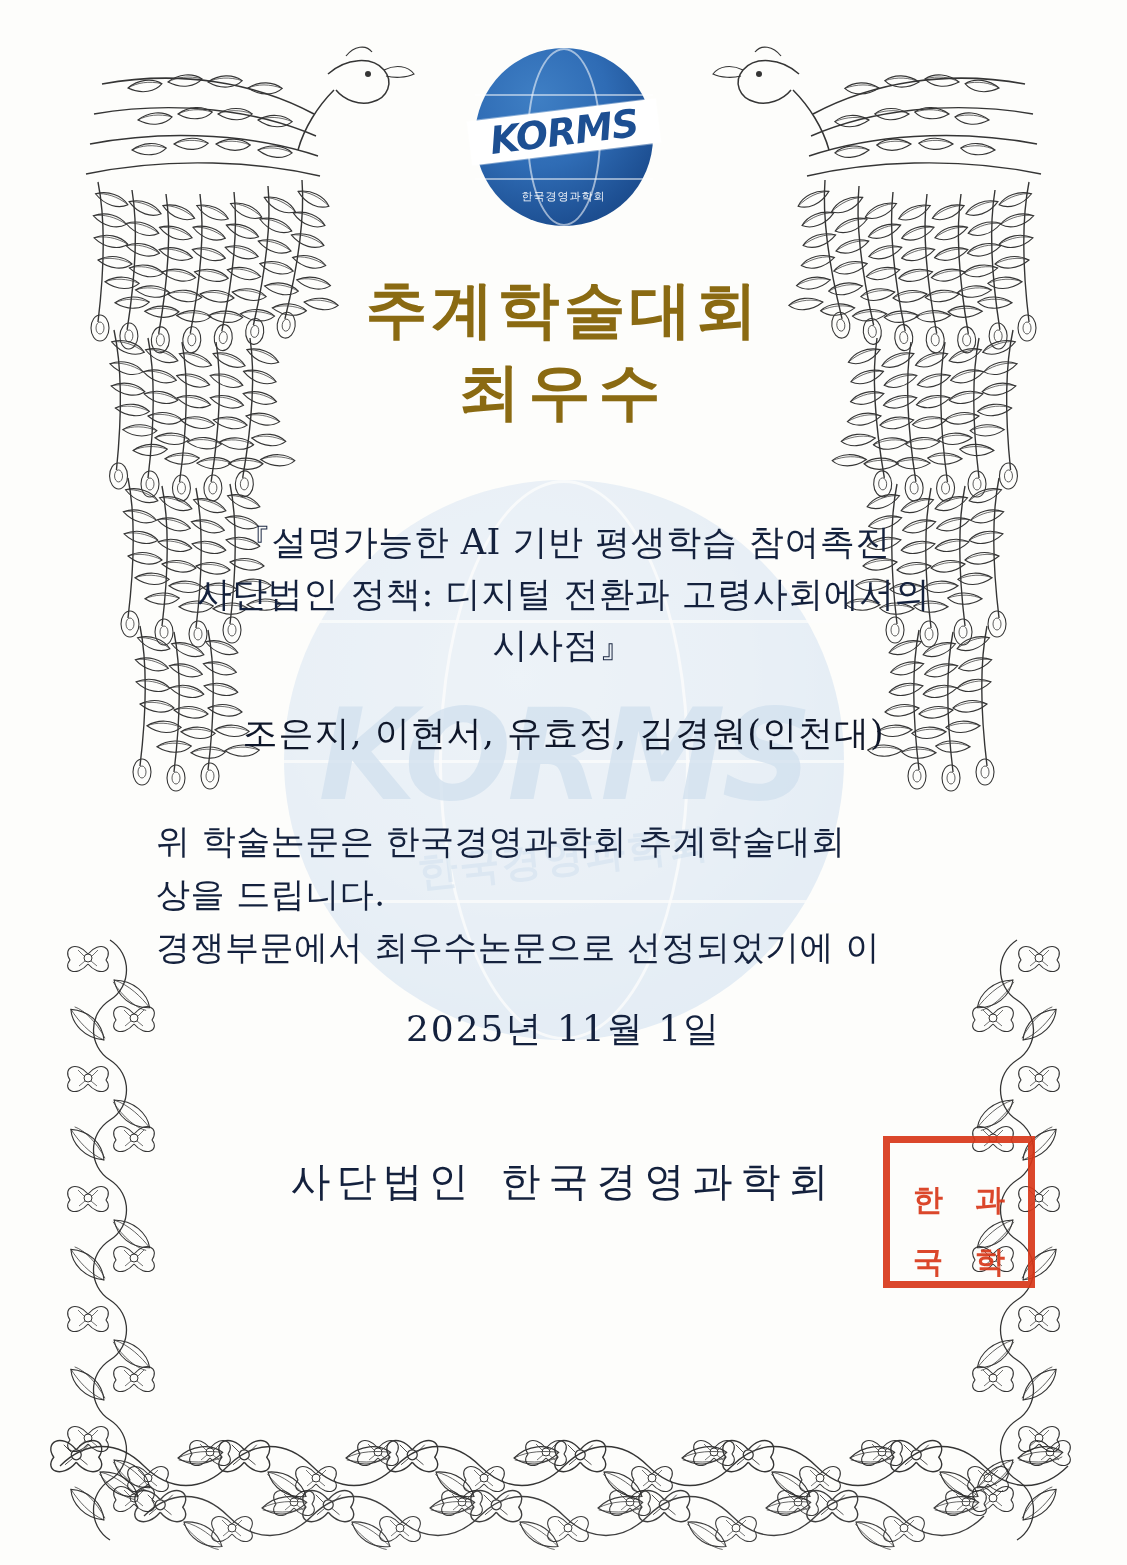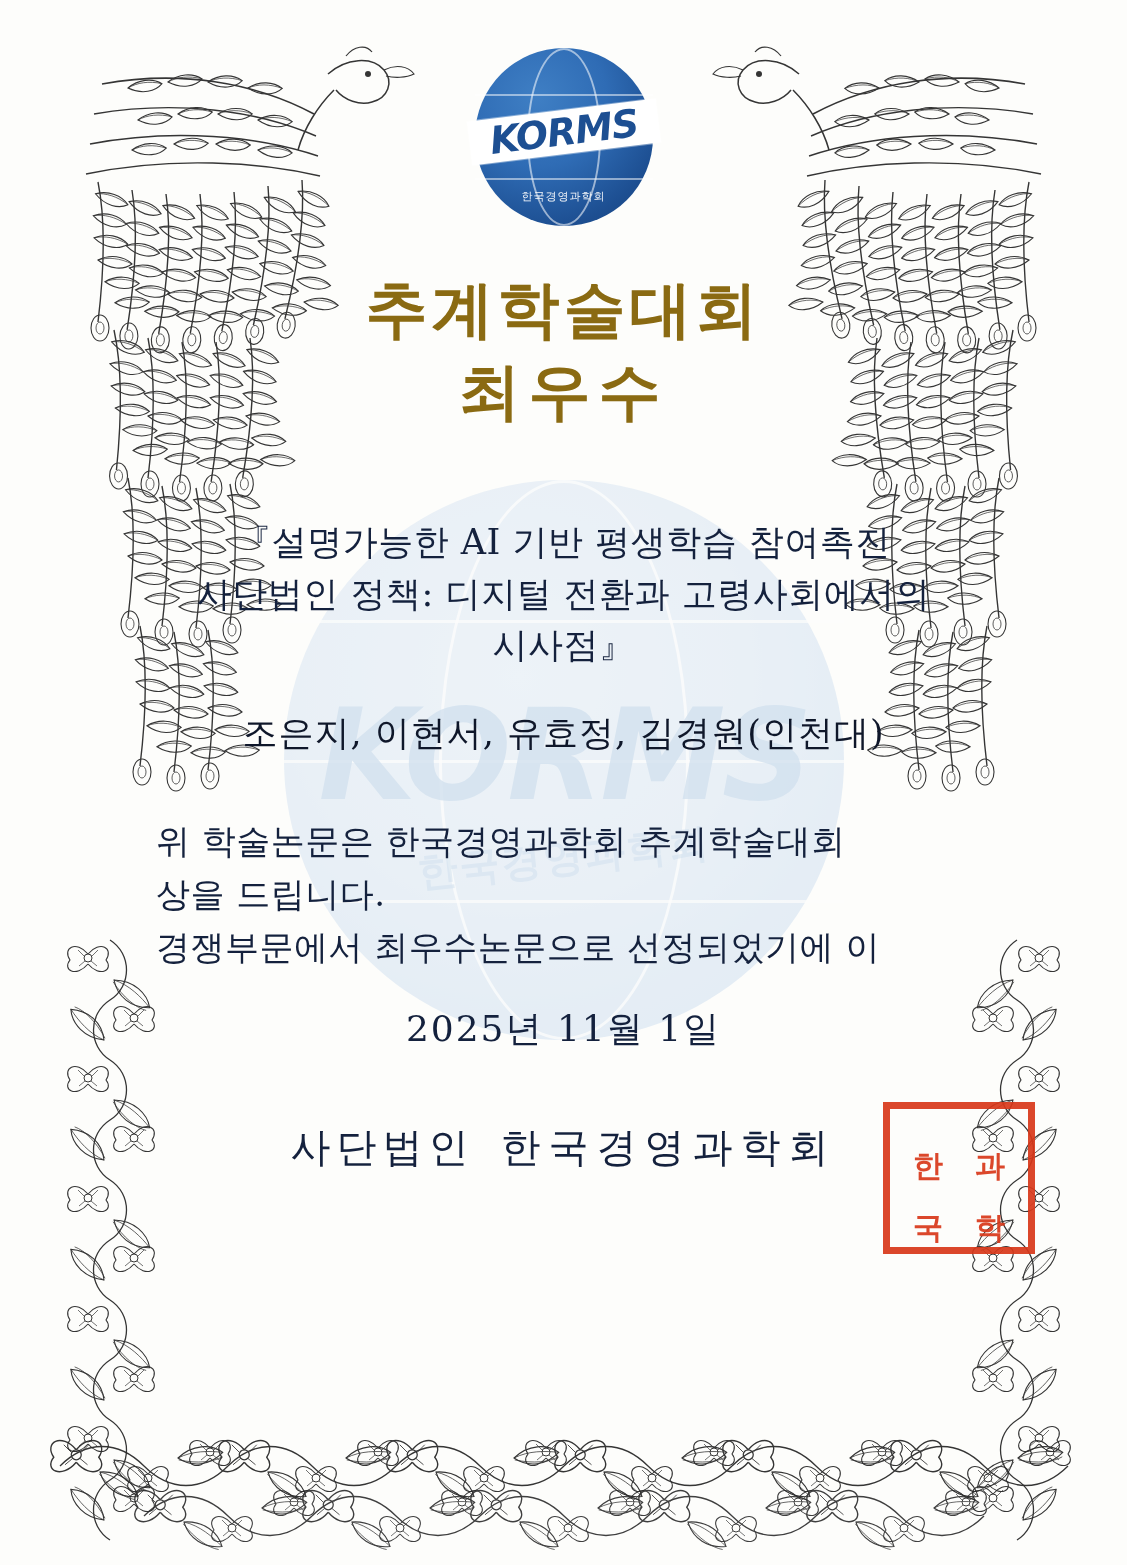--- a/index.html
+++ b/index.html
@@ -231,21 +231,21 @@
   }
 
   .date {
     margin-top: 32px;
     font-size: 36px;
     color: #14213d;
     letter-spacing: 2px;
   }
 
   .signature {
-    margin-top: 66px;
+    margin-top: 100px;
     position: relative;
   }
   .sig-line1 {
     font-size: 40px;
     color: #14213d;
     letter-spacing: 6px;
   }
   .sig-line1 .org {
     margin-left: 26px;
     letter-spacing: 8px;

